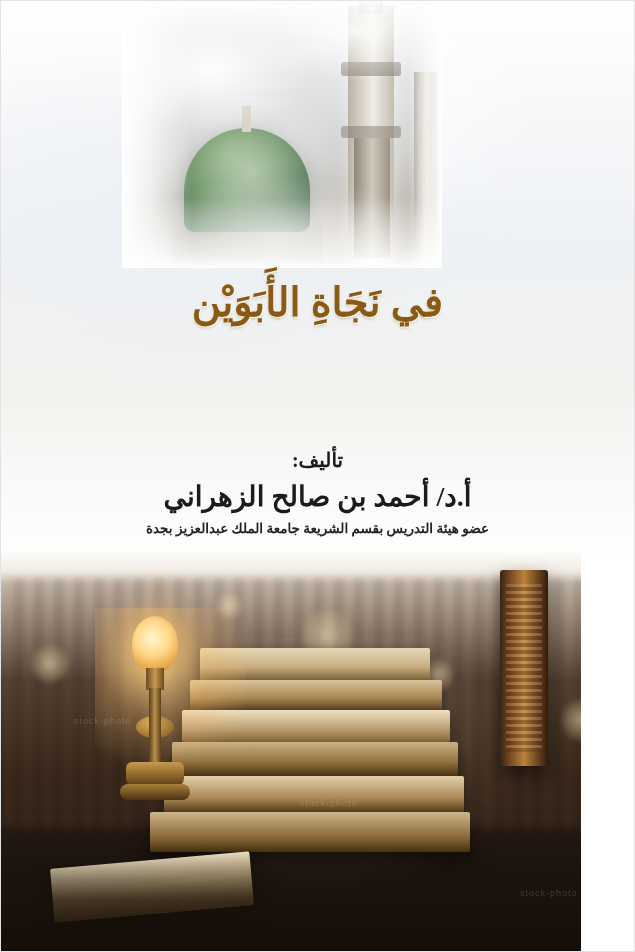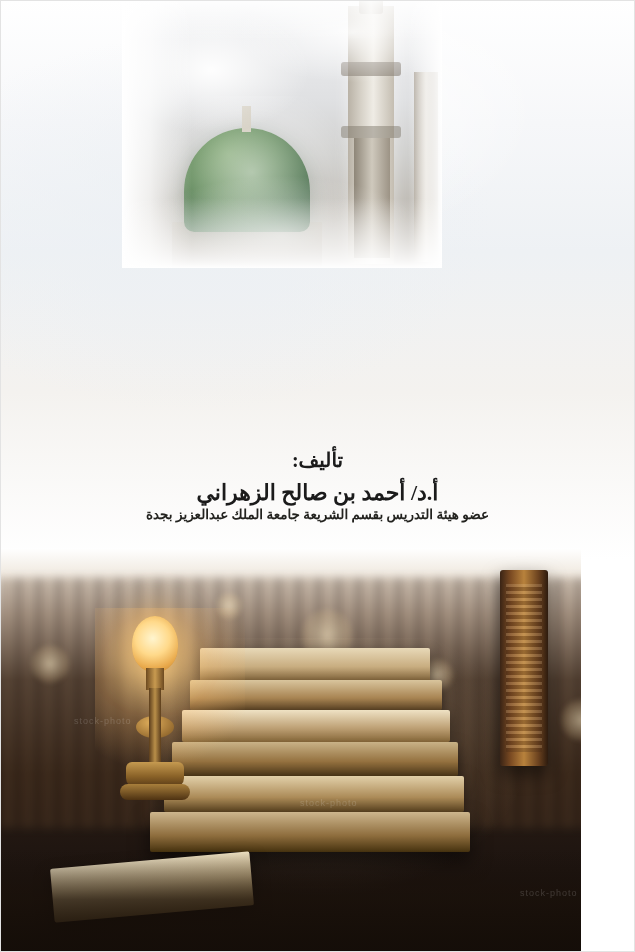--- a/index.html
+++ b/index.html
@@ -192,22 +192,23 @@
     text-align: center;
     color: #1b1b1b;
   }
   .author-kicker {
     font-size: 20px;
     font-weight: bold;
     margin-bottom: 8px;
     text-shadow: 0 1px 2px rgba(255,255,255,0.85);
   }
   .author-name {
-    font-size: 22px;
+    font-size: 28px;
     font-weight: bold;
+    margin-bottom: 7px;
     text-shadow: 0 1px 2px rgba(255,255,255,0.85);
   }
   .author-affil {
     font-size: 13.5px;
     font-weight: bold;
     color: #23231f;
     text-shadow: 0 1px 2px rgba(255,255,255,0.9);
     text-align: center;
   }
 
@@ -378,20 +379,21 @@
     <div class="dome"></div>
     <div class="dome-glow"></div>
     <div class="mosque-haze"></div>
     <div class="block-top-fade"></div>
     <div class="block-left-fade"></div>
     <div class="block-right-fade"></div>
     <div class="block-bottom-fade"></div>
   </div>
 
   <div class="title-wrap">
+    <div class="title-line title-line-2">في نَجَاةِ الأَبَوَيْن</div>
   </div>
 
   <div class="author-wrap">
     <div class="author-kicker">تأليف:</div>
     <div class="author-name">أ.د/ أحمد بن صالح الزهراني</div>
     <div class="author-affil">عضو هيئة التدريس بقسم الشريعة   جامعة الملك عبدالعزيز  بجدة</div>
   </div>
 
   <div class="library">
     <div class="library-bg"></div>

